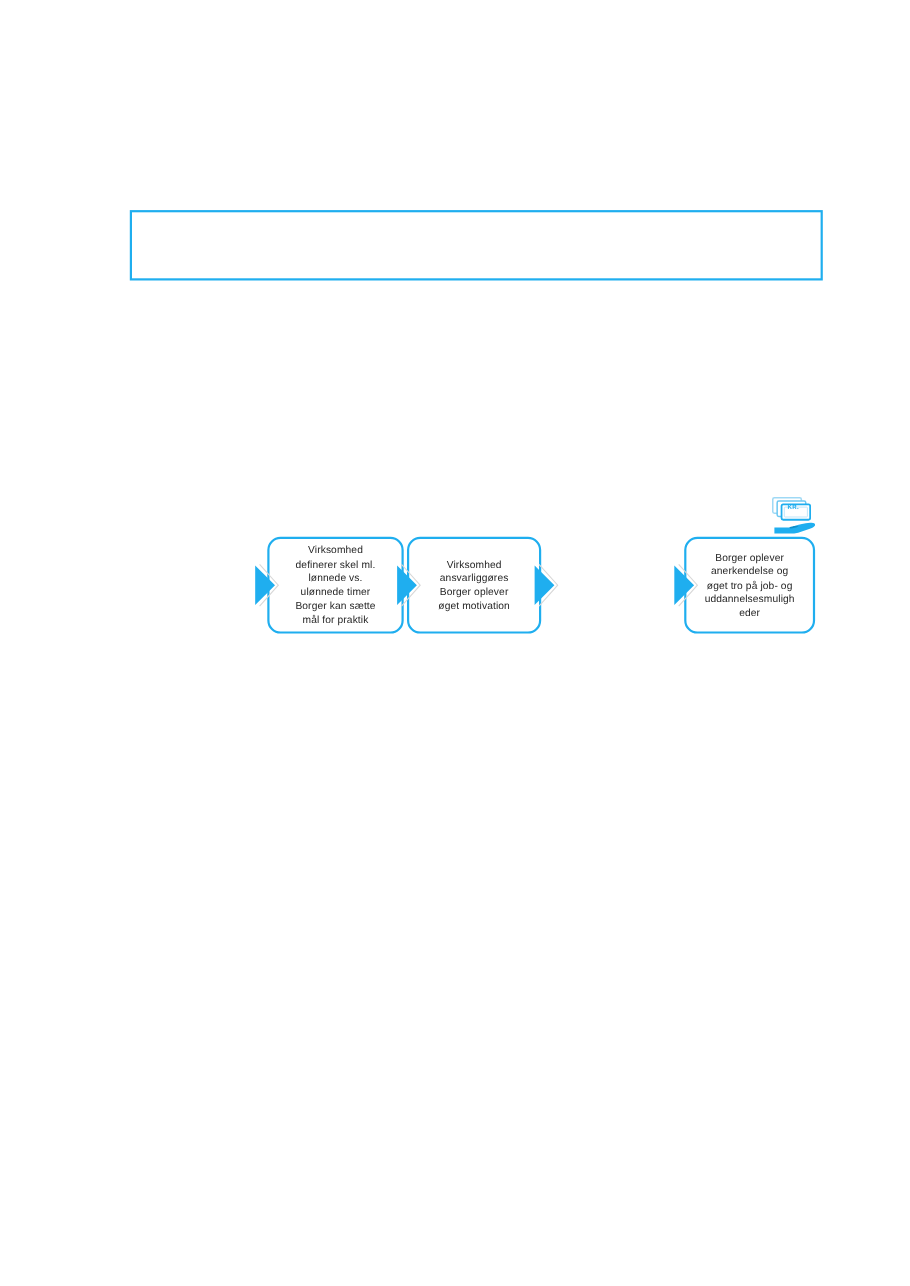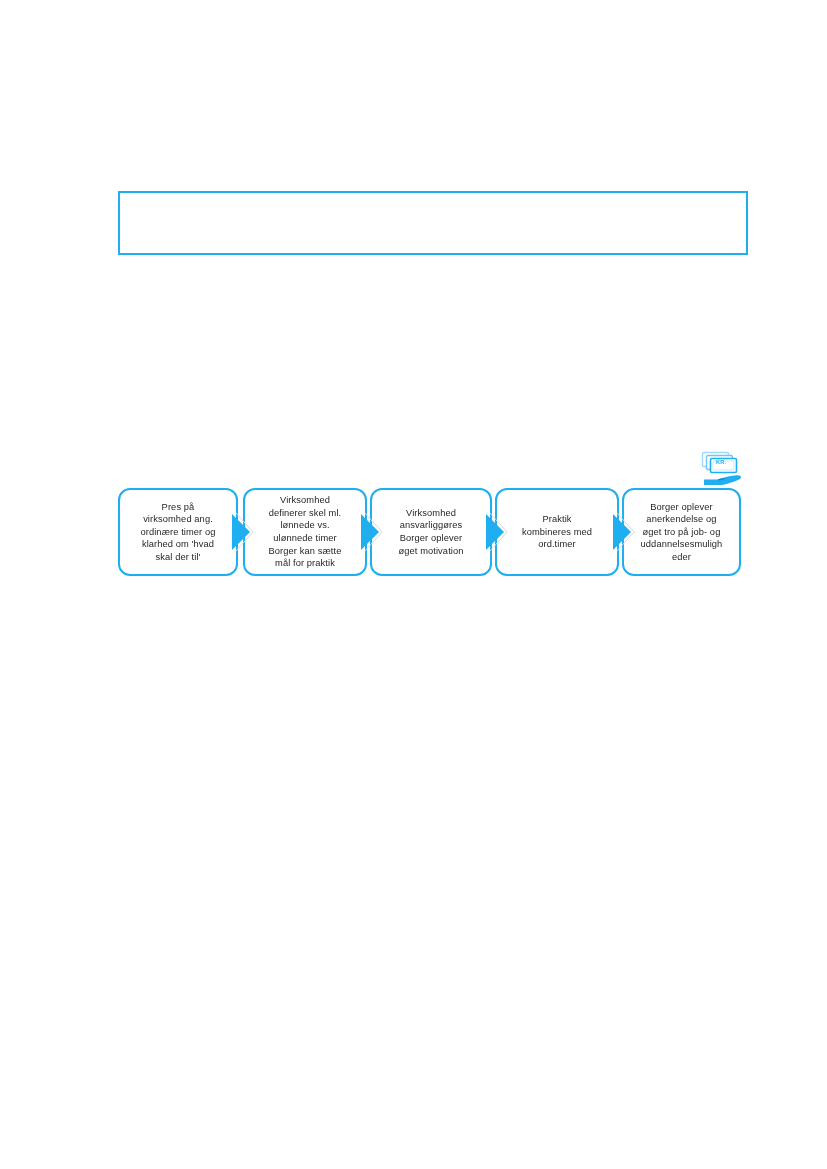--- a/index.html
+++ b/index.html
@@ -93,27 +93,20 @@
 </style>
 </head>
 <body>
 
 <div id="top-banner">
   <span></span>
 </div>
 
 <div id="process-chain">
 
-  <div class="process-step" style="left:0px; width:120px;">
-    <div class="step-text">Pres på
-virksomhed ang.
-ordinære timer og
-klarhed om 'hvad
-skal der til'</div>
-  </div>
 
   <div class="chevron" style="left:112px;">
     <svg width="24" height="40" viewBox="0 0 24 40">
       <path d="M2 2 L20 20 L2 38 Z" fill="#1FAEEF"></path>
       <path d="M6 1 L23 20 L6 39" fill="none" stroke="#d8d8d8" stroke-width="1"></path>
     </svg>
   </div>
 
   <div class="process-step" style="left:125px; width:124px;">
     <div class="step-text">Virksomhed
@@ -138,25 +131,20 @@
 øget motivation</div>
   </div>
 
   <div class="chevron" style="left:366px;">
     <svg width="24" height="40" viewBox="0 0 24 40">
       <path d="M2 2 L20 20 L2 38 Z" fill="#1FAEEF"></path>
       <path d="M6 1 L23 20 L6 39" fill="none" stroke="#d8d8d8" stroke-width="1"></path>
     </svg>
   </div>
 
-  <div class="process-step" style="left:377px; width:124px;">
-    <div class="step-text">Praktik
-kombineres med
-ord.timer</div>
-  </div>
 
   <div class="chevron" style="left:493px;">
     <svg width="24" height="40" viewBox="0 0 24 40">
       <path d="M2 2 L20 20 L2 38 Z" fill="#1FAEEF"></path>
       <path d="M6 1 L23 20 L6 39" fill="none" stroke="#d8d8d8" stroke-width="1"></path>
     </svg>
   </div>
 
   <div class="process-step" style="left:504px; width:119px;">
     <div class="step-text">Borger oplever

